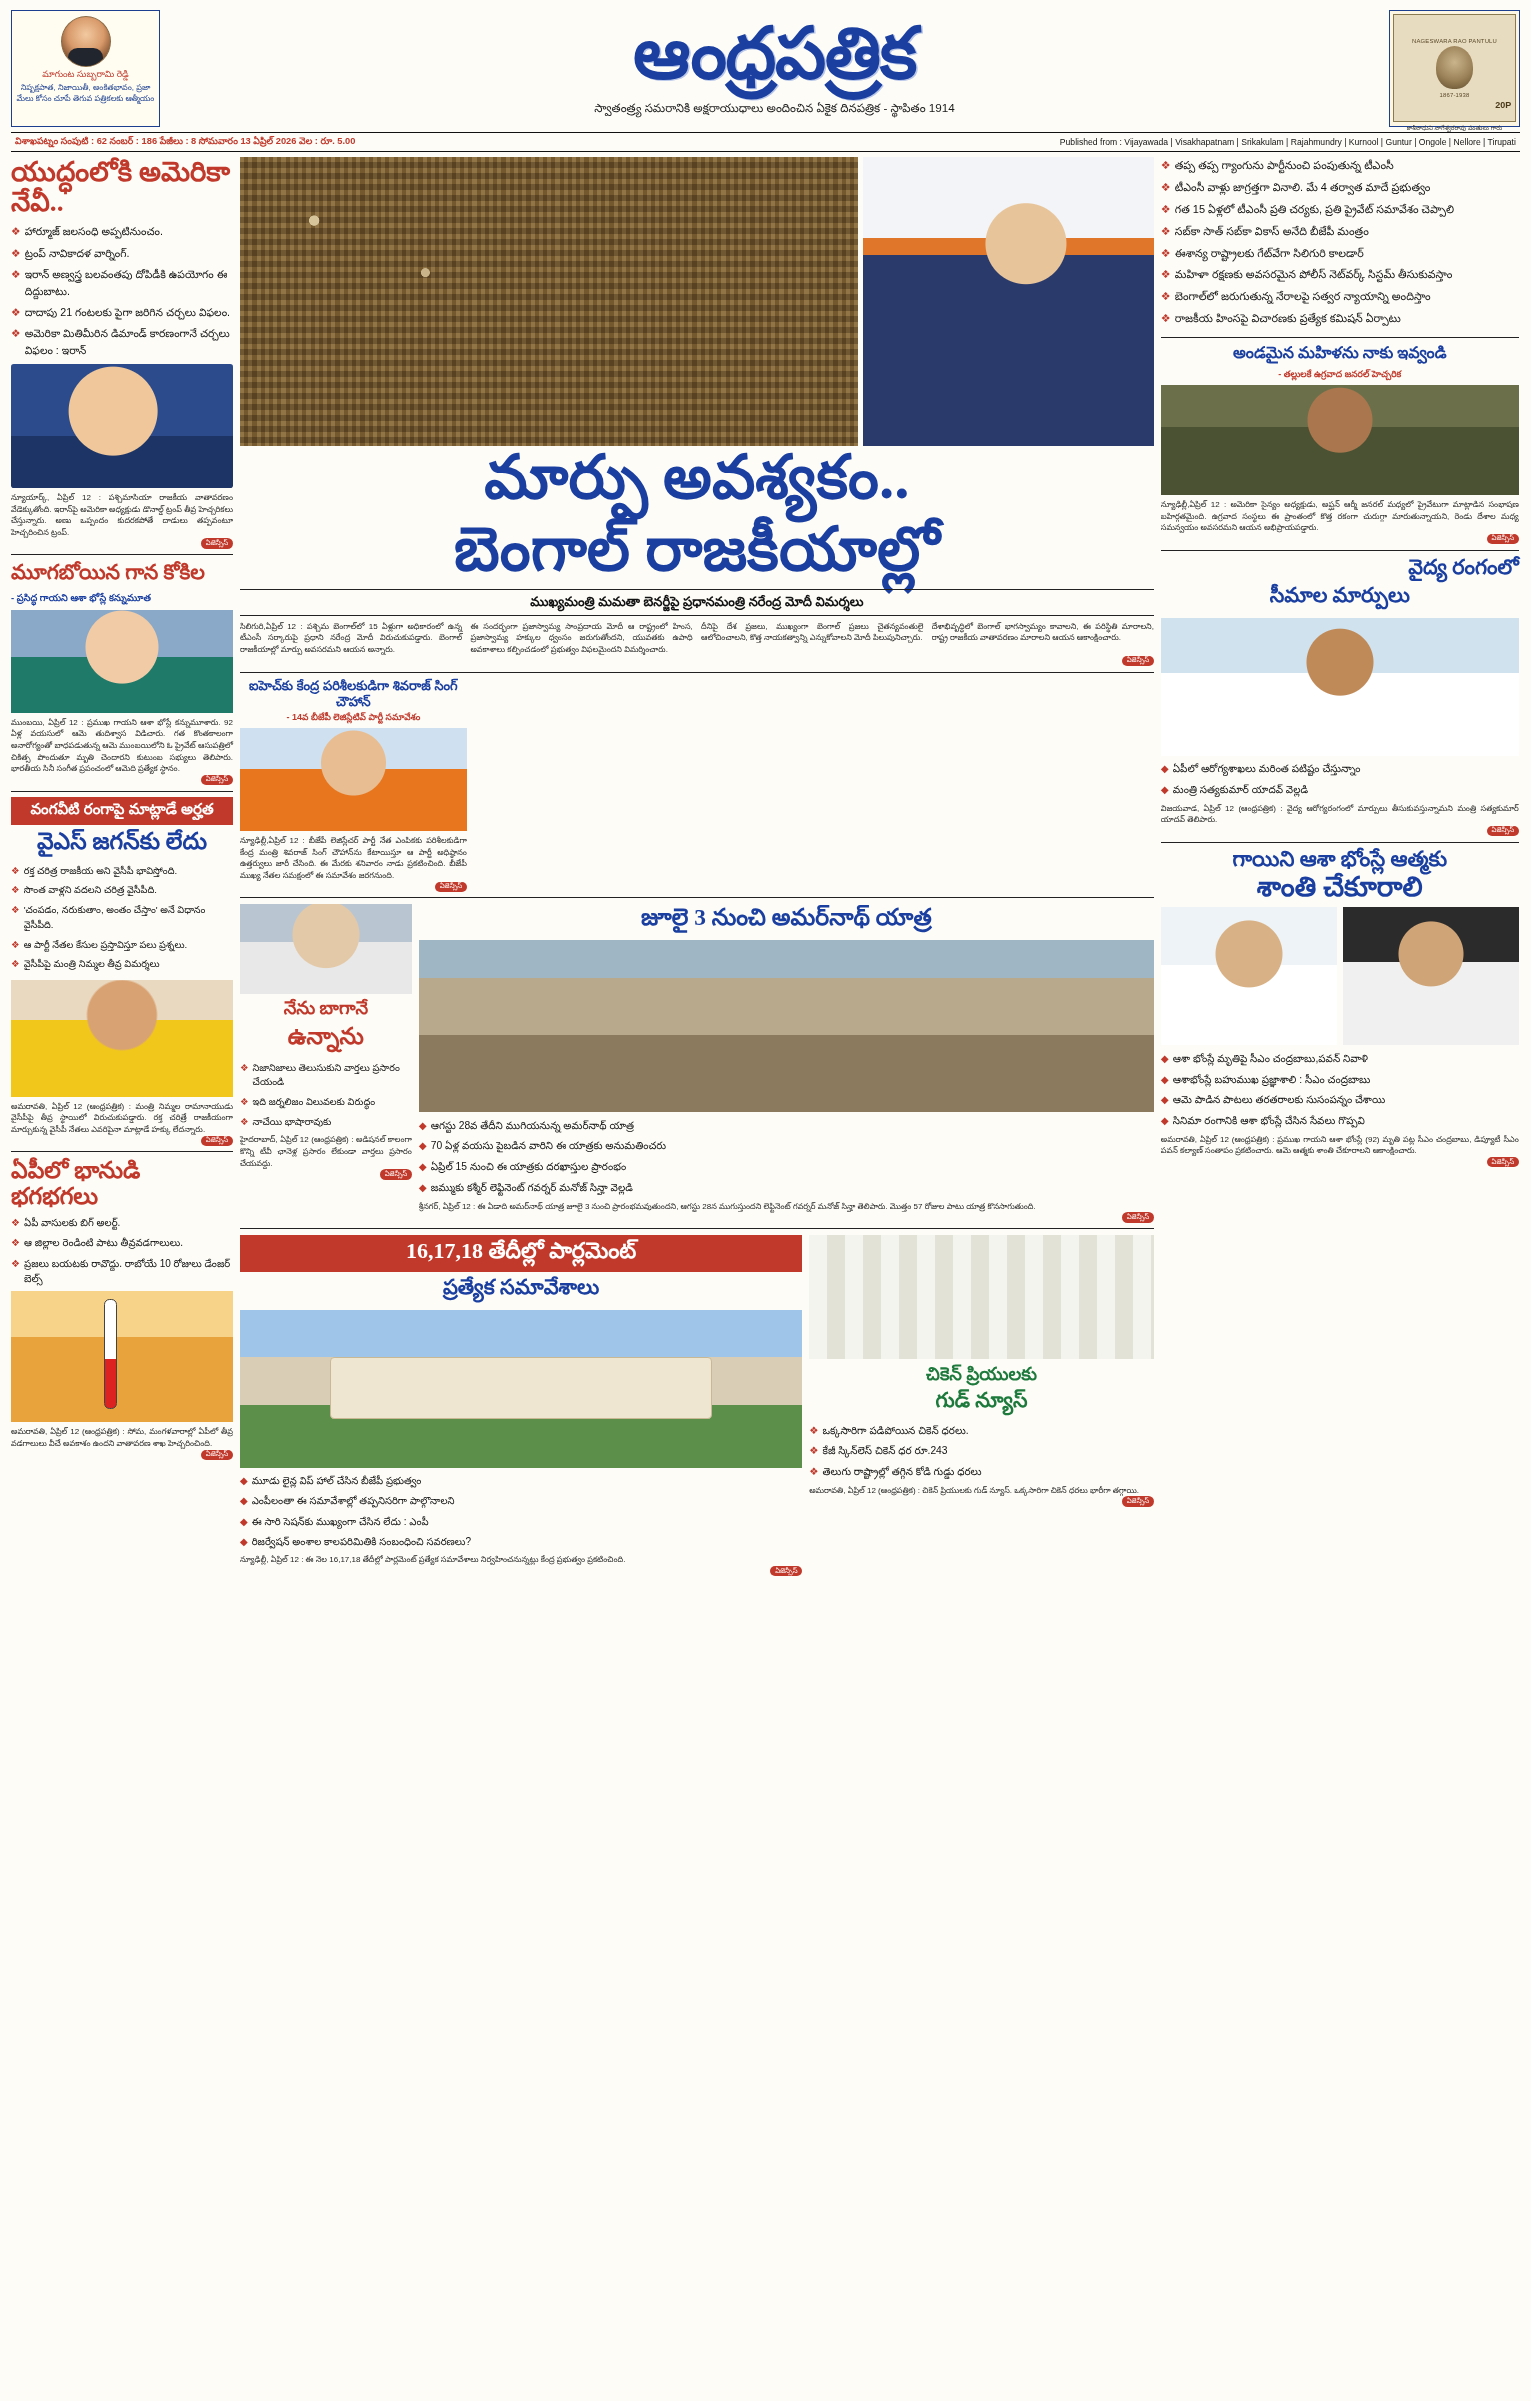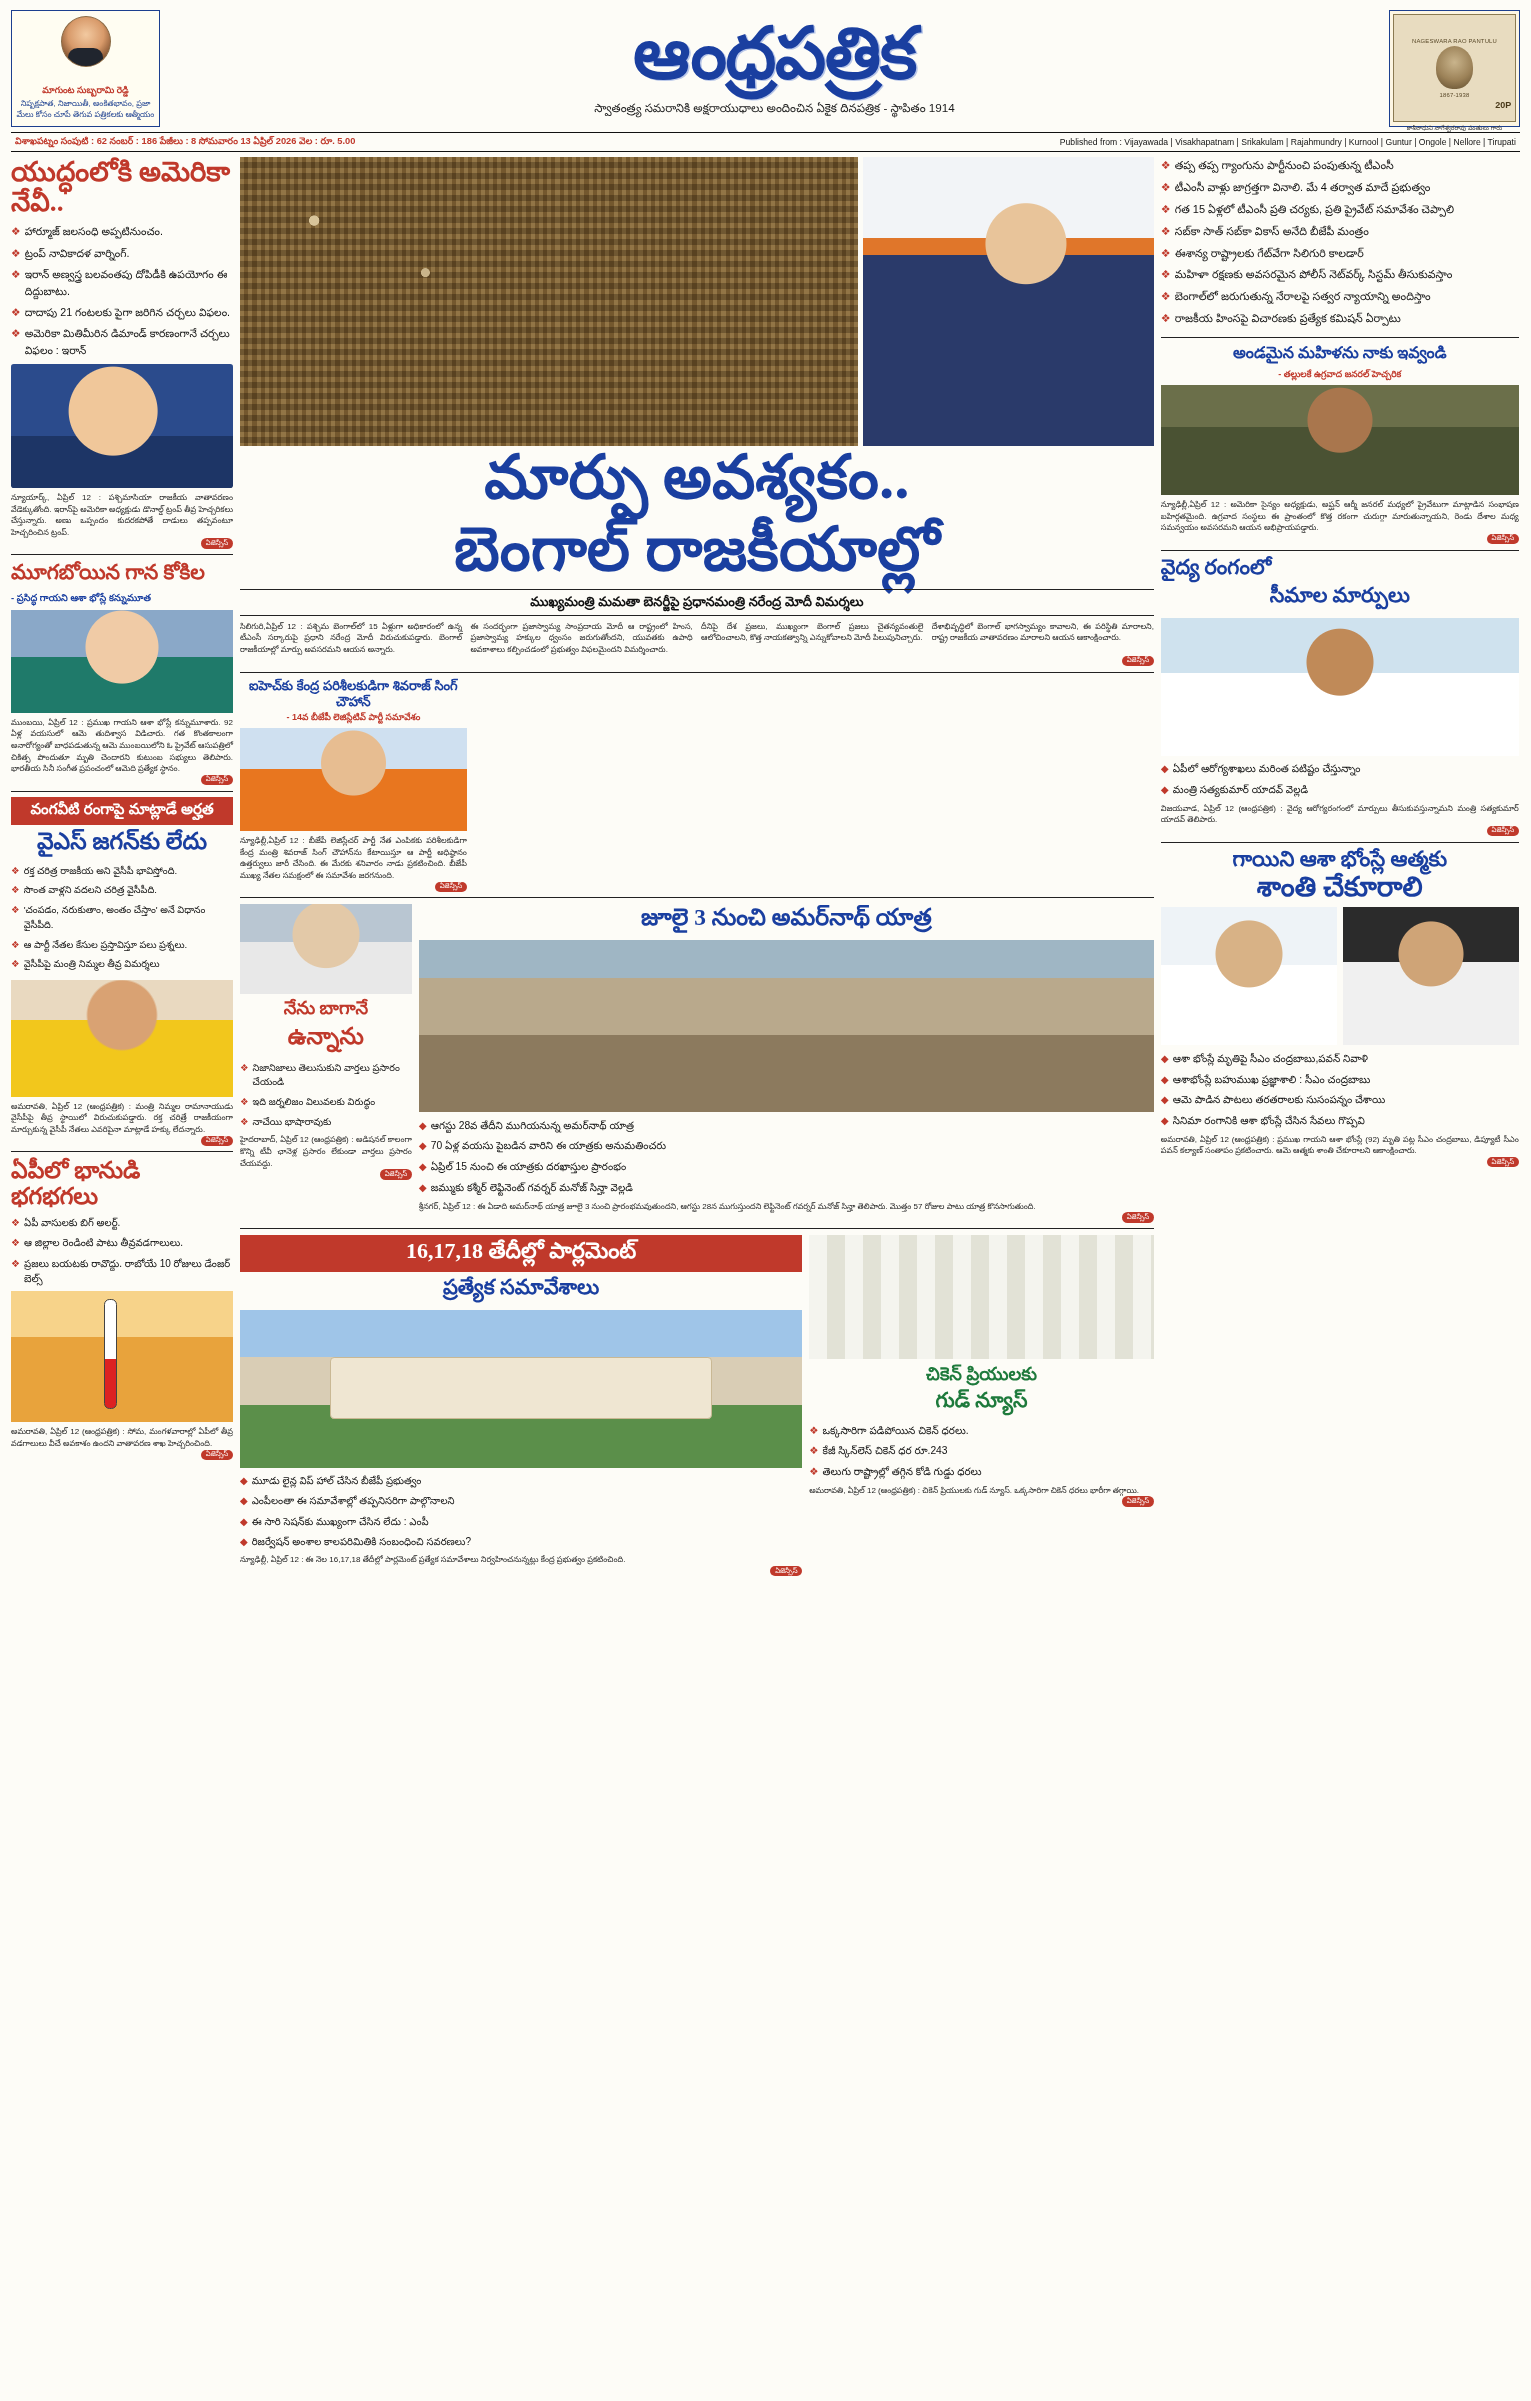--- a/index.html
+++ b/index.html
@@ -24,21 +24,21 @@
   }
   .mh-portrait {
     width:50px; height:51px; border-radius:50%; margin-top:1.4px;
     background: radial-gradient(circle at 50% 36%, #f2c9a0 0%, #d89a6a 45%, #7a4b2a 78%, #3a2415 100%);
     border:0.7px solid #8a6a45; position:relative; overflow:hidden;
   }
   .mh-portrait:after{
     content:""; position:absolute; left:6.9px; right:6.9px; bottom:0; height:18px;
     background:#20252e; border-radius:9.6px 9.6px 0 0;
   }
-  .mh-name { font-size:9px; color:#c0392b; font-weight:bold; margin-top:18px; text-align:center; line-height:1.25; }
+  .mh-name { font-size:9px; color:#c0392b; font-weight:normal; margin-top:2px; text-align:center; line-height:1.25; }
   .mh-quote { font-size:8px; color:#1c3f8f; text-align:center; line-height:1.45; margin-top:1.4px; }
 
   .mh-center { flex:1 1 auto; text-align:center; }
   .mh-title {
     font-size:72px; line-height:1.0; color:#1a3fa0; font-weight:bold;
     font-family:"Liberation Serif", serif; letter-spacing:-1.4px;
     text-shadow: 1.4px 1.4px 0 #b8c6e8;
   }
   .mh-tagline { font-size:11.7px; color:#1a1a1a; margin-top:11px; }
 
@@ -525,21 +525,21 @@
         <div class="photo army" style="height:110px;margin-top:4.1px;"></div>
         <div class="byline" style="margin-top:4.1px;">న్యూఢిల్లీ,ఏప్రిల్‌ 12 : అమెరికా సైన్యం అధ్యక్షుడు, అప్ఘ‌న్‌ ఆర్మీ జనరల్‌ మధ్యలో ప్రైవేటుగా మాట్లాడిన సంభాషణ బహిర్గతమైంది. ఉగ్రవాద సంస్థలు ఈ ప్రాంతంలో కొత్త రకంగా చురుగ్గా మారుతున్నాయని, రెండు దేశాల మధ్య సమన్వయం అవసరమని ఆయన అభిప్రాయపడ్డారు.</div>
         <div class="cap-row">
             <span class="tagpill">ఏజెన్సీస్</span>
           </div>
       </div>
 
       <div class="sep"></div>
 
       <div>
-        <div class="hdline-blue" style="font-size:20.7px;text-align:left;font-family:'Liberation Serif',serif;">వైద్య రంగంలో</div>
+        <div class="hdline-blue" style="font-size:20.7px;text-align:right;font-family:'Liberation Serif',serif;">వైద్య రంగంలో</div>
         <div class="hdline-blue" style="font-size:20.7px;text-align:center;font-family:'Liberation Serif',serif;">సీమాల మార్పులు</div>
         <div class="photo doctor" style="height:138px;margin-top:5.5px;"></div>
         <div class="bullets" style="margin-top:5.5px;font-size:10.3px;">
           <div>
               <span class="bp">◆</span>
               <span>ఏపీలో ఆరోగ్యశాఖలు మరింత పటిష్టం చేస్తున్నాం</span>
             </div>
           <div>
               <span class="bp">◆</span>
               <span>మంత్రి సత్యకుమార్‌ యాదవ్‌ వెల్లడి</span>

